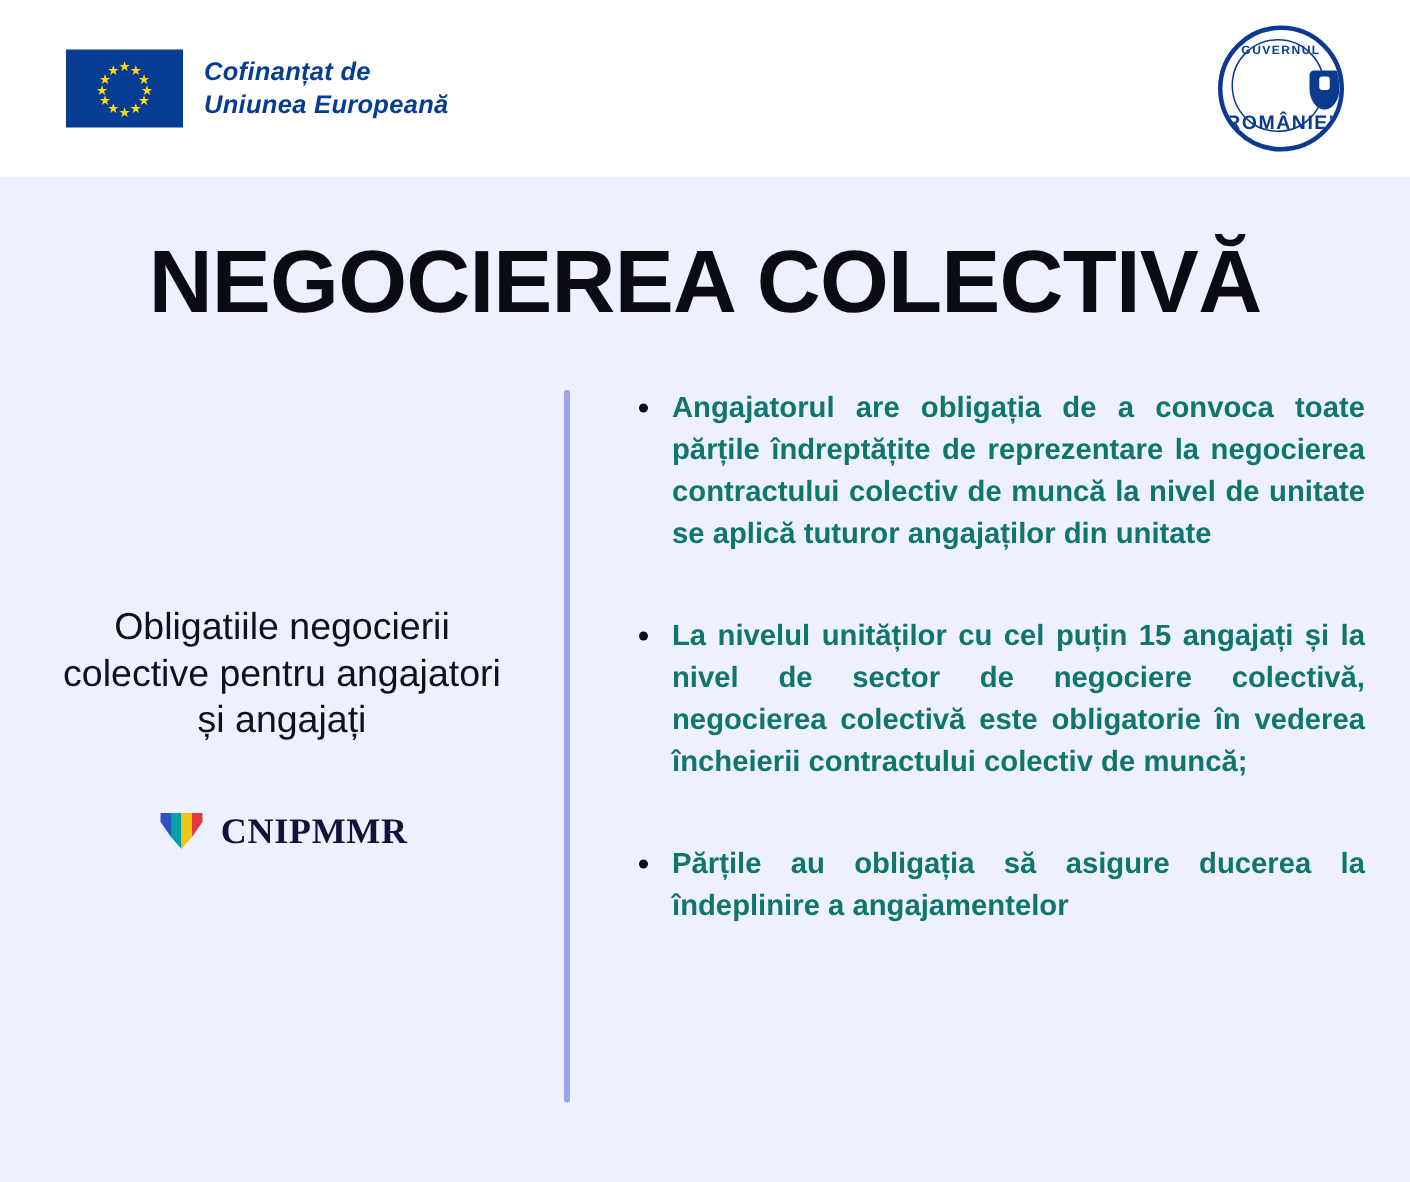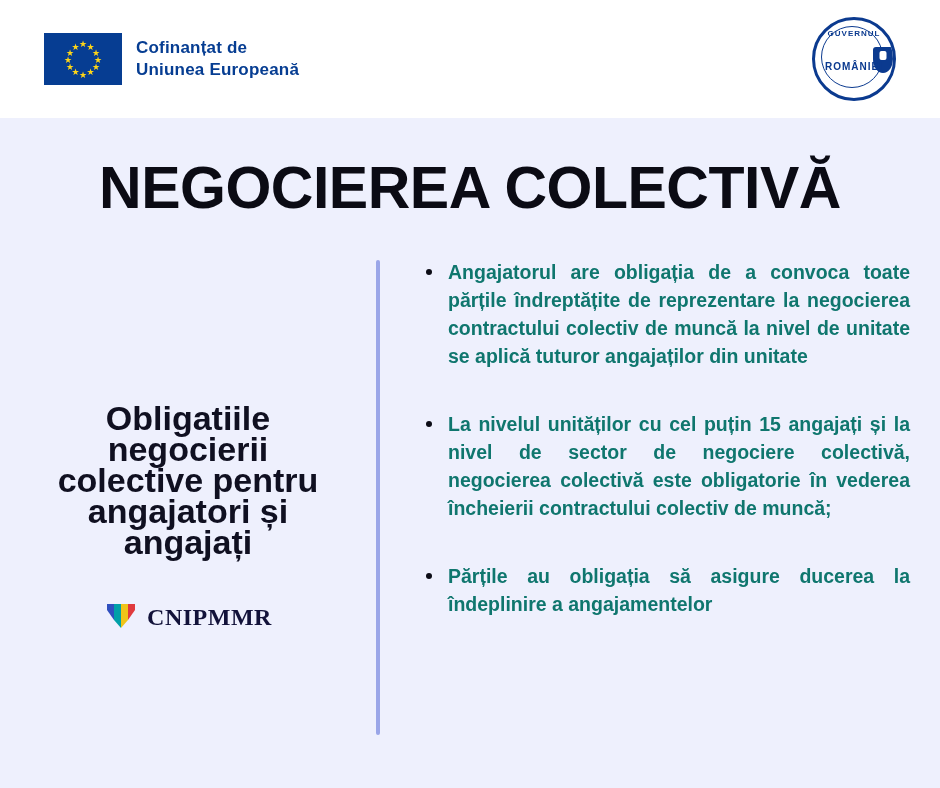--- a/index.html
+++ b/index.html
@@ -53,20 +53,21 @@
     width: 9px;
     height: 9px;
     text-align: center;
   }
   .eu-text {
     color: #063d92;
     font-weight: bold;
     font-size: 17px;
     line-height: 22px;
     letter-spacing: 0.2px;
+    font-style: italic;
   }
   .gov-seal {
     width: 78px;
     height: 78px;
     border-radius: 50%;
     border: 3px solid #0b3a8f;
     position: relative;
     flex: none;
     display: flex;
     align-items: center;
@@ -85,24 +86,24 @@
     top: 9px;
     width: 100%;
     text-align: center;
     font-size: 8px;
     font-weight: bold;
     color: #0b3a8f;
     letter-spacing: 1px;
   }
   .gov-seal .seal-bottom {
     position: absolute;
-    bottom: 26px;
+    bottom: 9px;
     width: 100%;
     text-align: center;
-    font-size: 10px;
+    font-size: 13px;
     font-weight: bold;
     color: #0b3a8f;
     letter-spacing: 1px;
   }
   .gov-seal .crest {
     width: 20px;
     height: 26px;
     background: #0b3a8f;
     border-radius: 3px 3px 10px 10px / 3px 3px 14px 14px;
     position: relative;
@@ -150,22 +151,22 @@
   }
 
   .left-col {
     width: 376px;
     flex: none;
     padding-top: 145px;
     box-sizing: border-box;
     text-align: center;
   }
   .left-heading {
-    font-size: 34px;
-    font-weight: bold;
+    font-size: 25px;
+    font-weight: normal;
     color: #101021;
     line-height: 31px;
     padding: 0 36px;
   }
   .logo-row {
     margin-top: 42px;
     display: flex;
     align-items: center;
     justify-content: center;
     gap: 9px;

